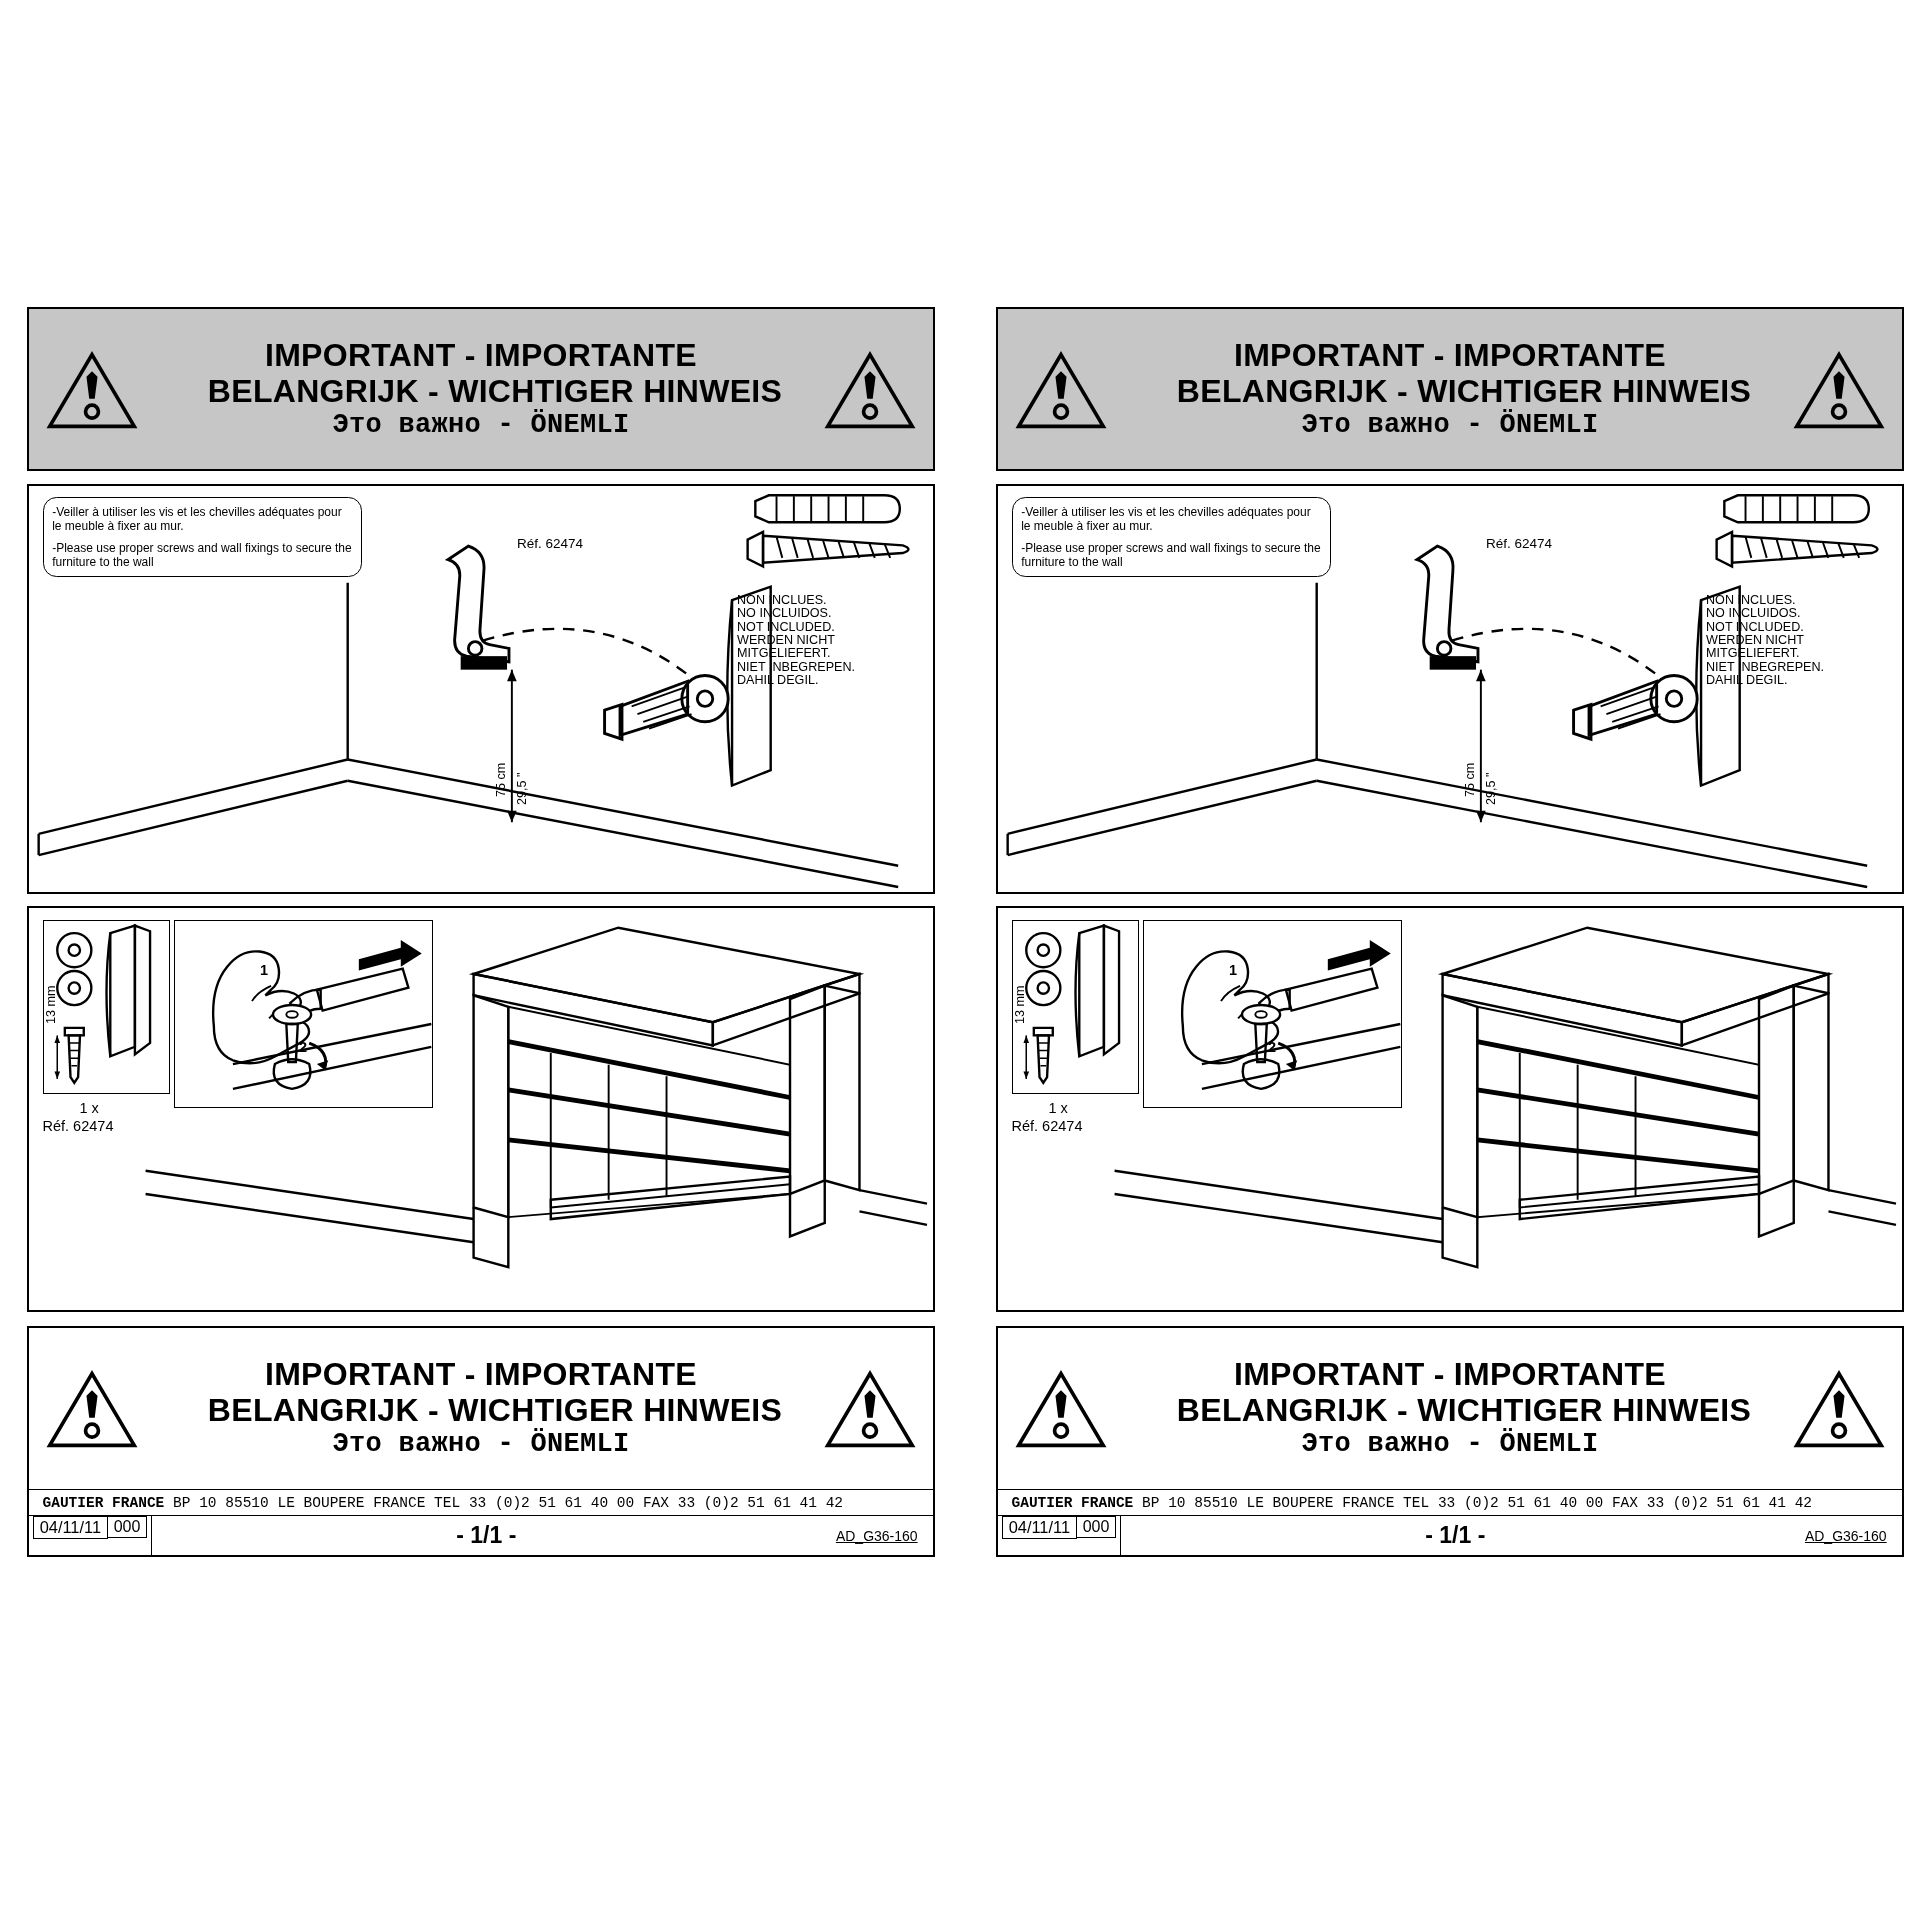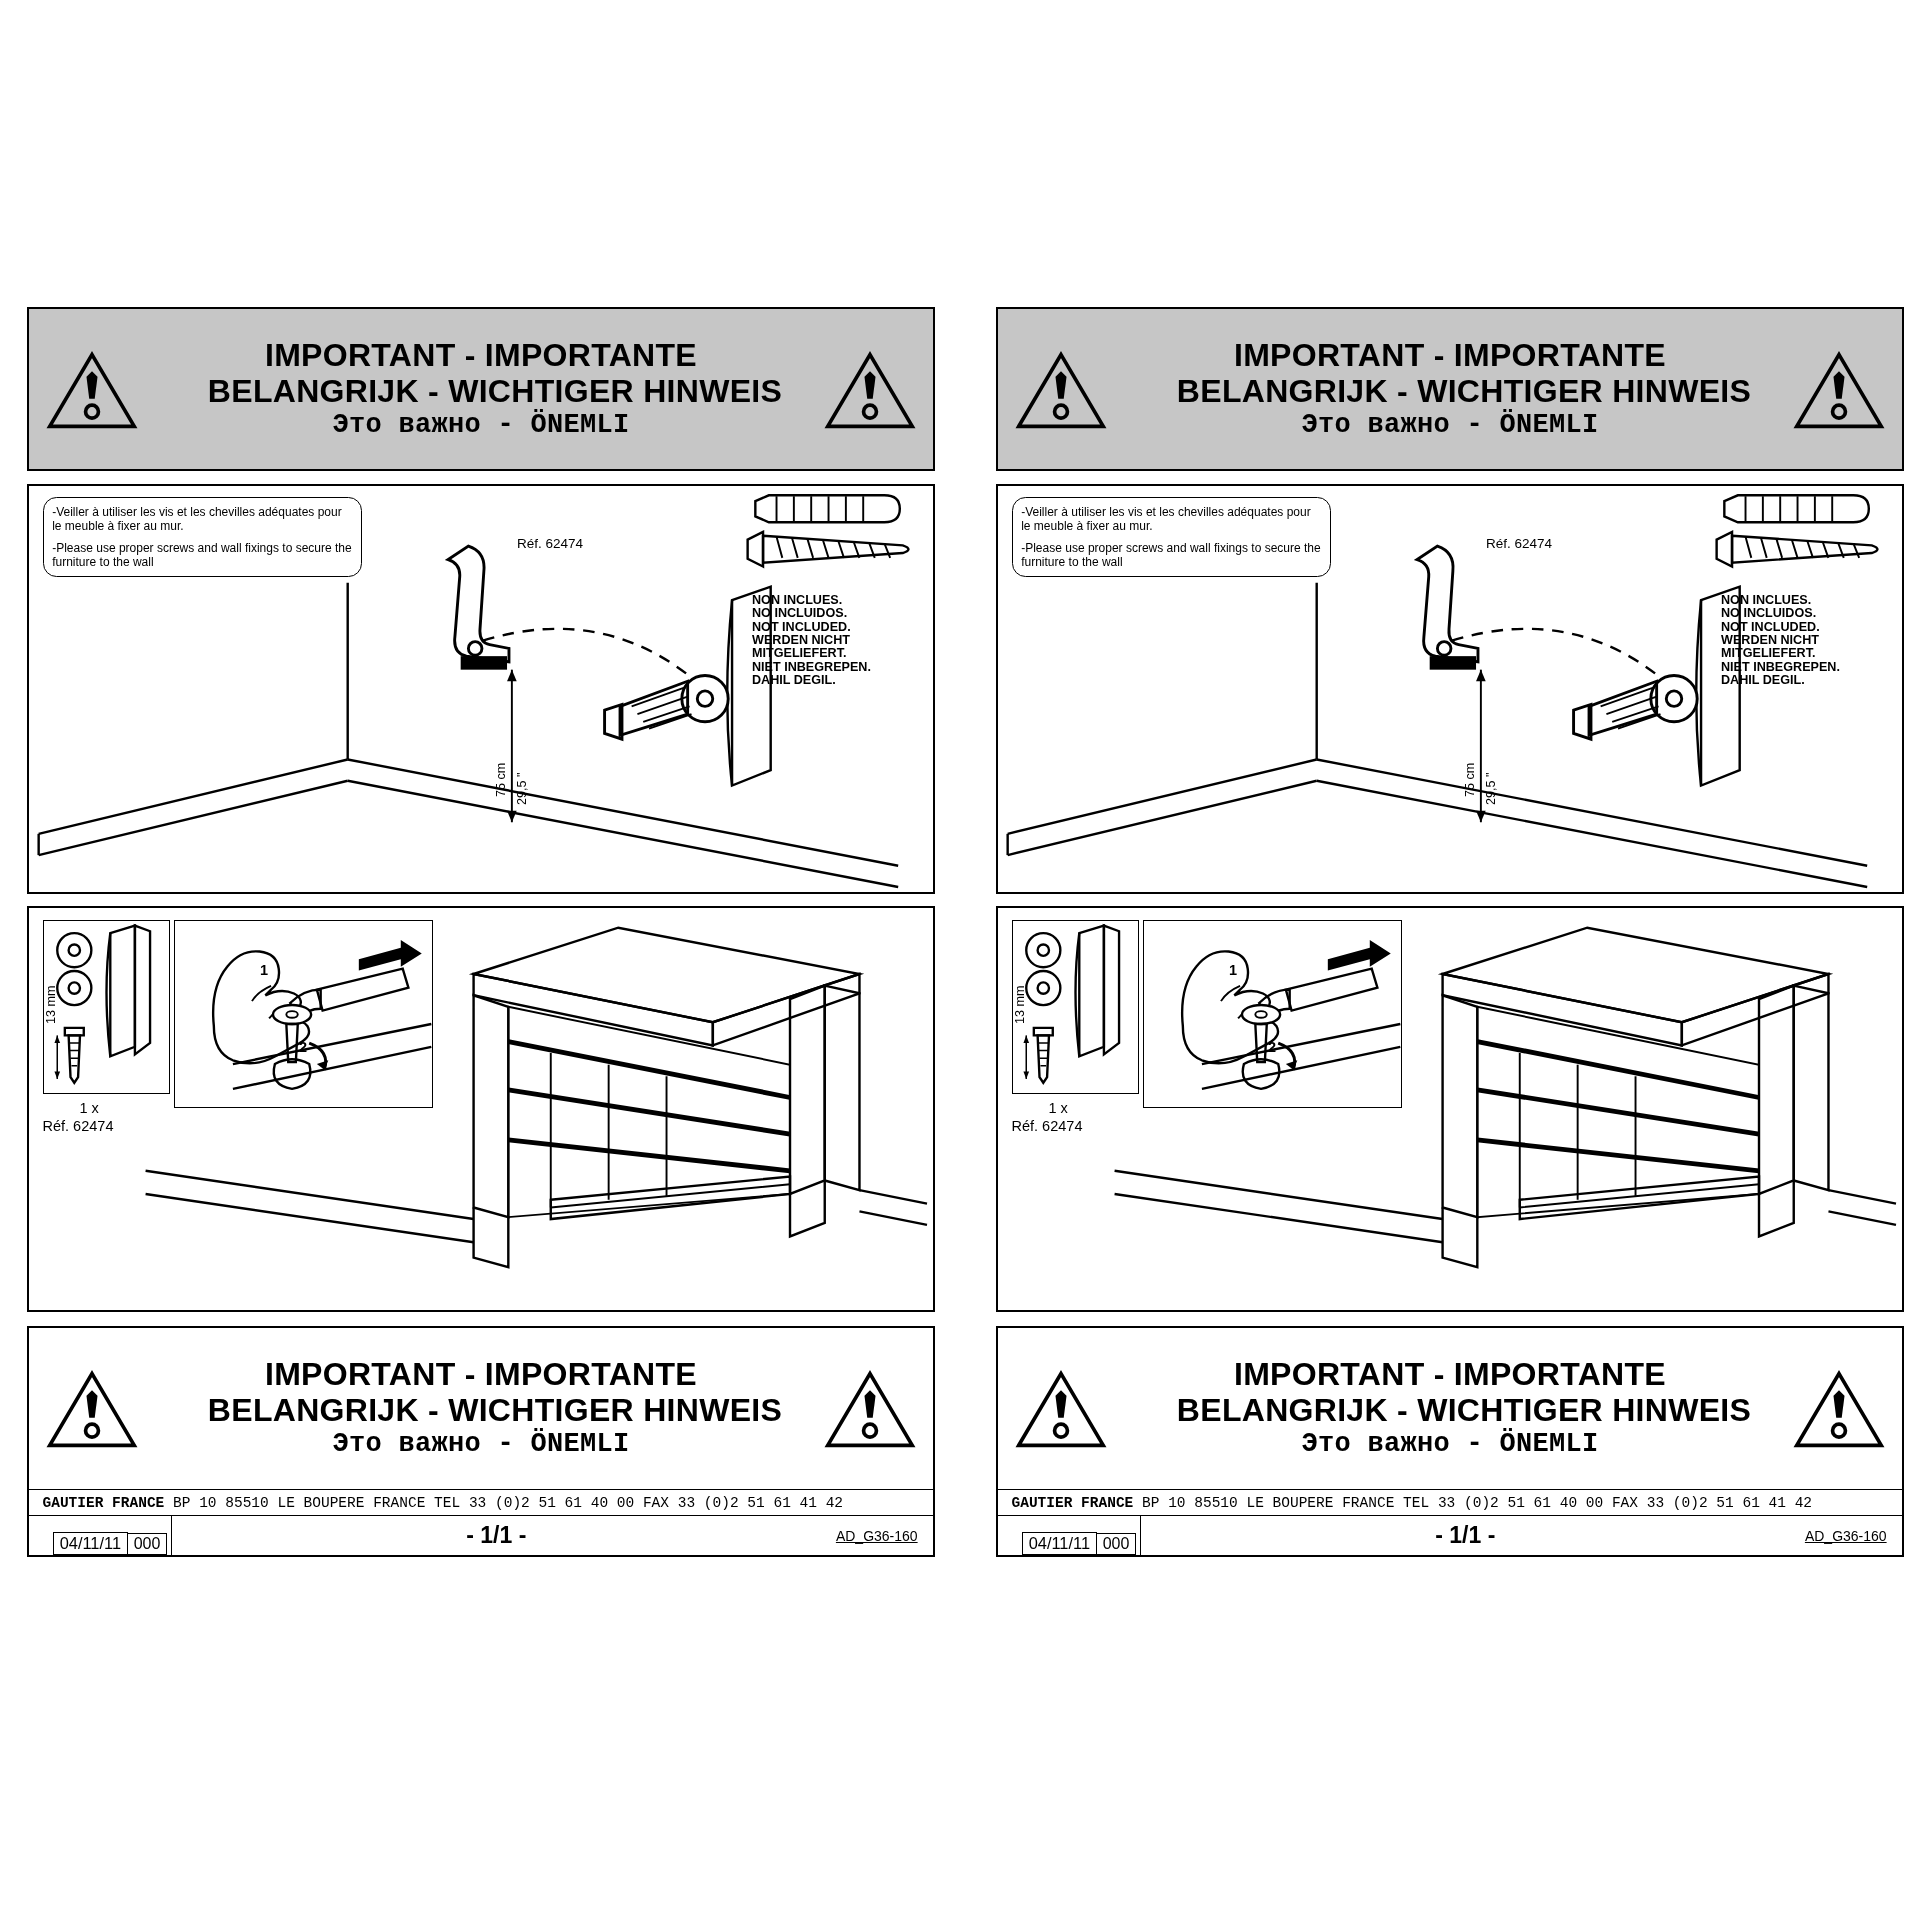--- a/index.html
+++ b/index.html
@@ -25,33 +25,33 @@
   
   .panel{border:2.9px solid #000;box-sizing:border-box;position:relative;background:#fff;margin-top:12.6px;}
   .panel-a{height:410px;}
   .panel-b{height:406px;}
 
   
   .footer-wrap{margin-top:13.5px;}
   .addr{font-size:14.5px;padding:5.8px 0 3.9px 13.5px;border-left:2.9px solid #000;border-right:2.9px solid #000;box-sizing:border-box;font-family:Liberation Mono, monospace;}
   .addr b{font-weight:bold;}
   .botbar{display:flex;align-items:stretch;border:2.9px solid #000;border-top:1px solid #000;box-sizing:border-box;height:42px;}
-  .bb-left{display:flex;align-items:flex-end;border-right:1px solid #000;padding:0 3.9px;margin-left:20px;}
+  .bb-left{display:flex;align-items:flex-start;border-right:1px solid #000;padding:0 3.9px;}
   .bb-date{font-size:16.4px;border:1px solid #000;padding:1px 5.8px;}
   .bb-num{font-size:16px;border:1px solid #000;border-left:none;padding:1px 5.8px;}
   .bb-mid{flex:1;display:flex;align-items:center;justify-content:center;font-size:23px;font-weight:bold;}
   .bb-right{display:flex;align-items:center;padding:0 15.4px;font-size:14px;text-decoration:underline;}
 
   
   .note-box{position:absolute;left:13.5px;top:11.6px;width:319px;border:1.9px solid #000;border-radius:13.5px;padding:6.8px 8.7px;box-sizing:border-box;font-size:12px;line-height:1.2;}
   .note-box p{margin:0 0 6.8px 0;}
   .note-box p:last-child{margin-bottom:0;}
 
   .ref-label{position:absolute;font-size:13.5px;}
-  .notincl{position:absolute;right:7px;top:108px;width:174px;font-size:12.6px;font-weight:bold;line-height:1.07;}
+  .notincl{position:absolute;right:22px;top:108px;width:174px;font-size:12.6px;font-weight:normal;line-height:1.07;}
 
   .dim-txt{position:absolute;font-size:12.6px;transform:rotate(-90deg);transform-origin:left top;white-space:nowrap;}
 
   .mini{position:absolute;border:1.9px solid #000;box-sizing:border-box;background:#fff;}
   .qty{position:absolute;font-size:14.5px;line-height:1.25;}
 
   svg{overflow:visible;}
   .ln{stroke:#000;fill:none;}
 </style>
 </head>

